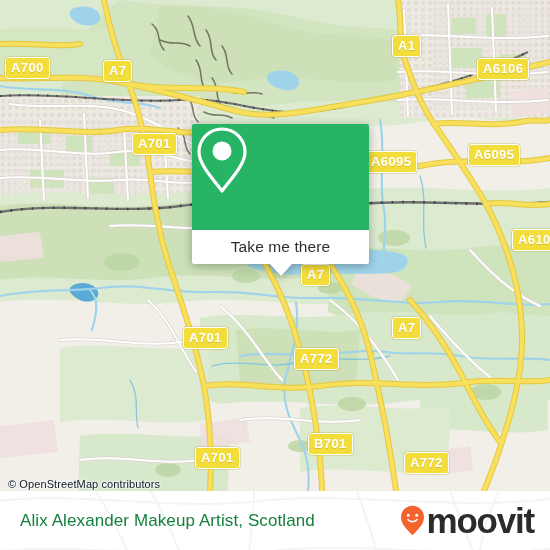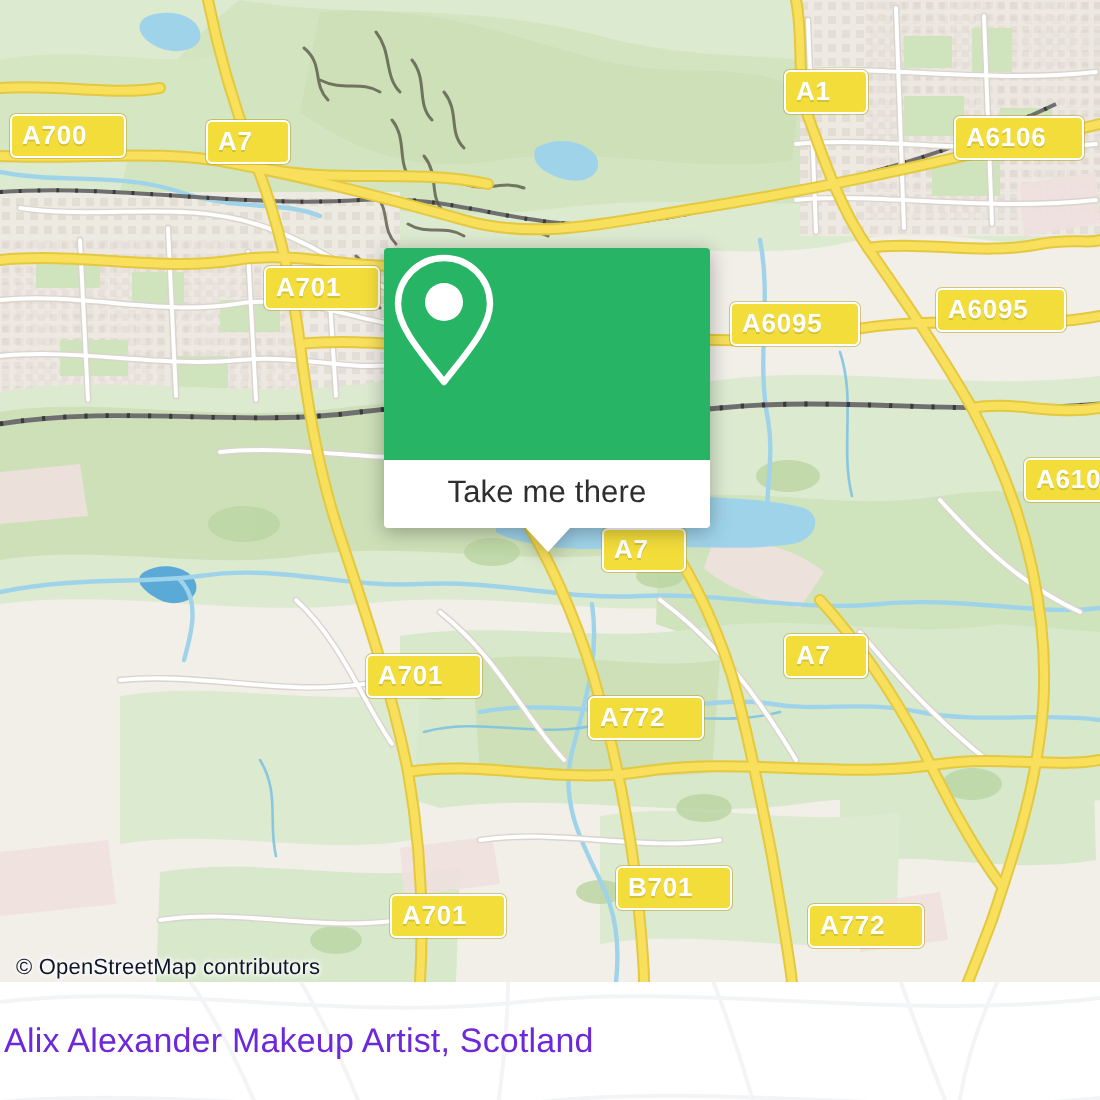--- a/index.html
+++ b/index.html
@@ -14,44 +14,44 @@
   #map svg{position:absolute;left:0;top:0;display:block;}
 
   
   #attribution{position:absolute;left:8px;top:478px;font-size:11px;color:#0f172a;
       letter-spacing:.1px;white-space:nowrap;z-index:40;
       text-shadow:0 0 3px #fff,0 0 3px #fff,0 0 2px #fff;}
 
   
   .shield{position:absolute;z-index:30;background:#f3dd3b;border:1.6px solid #ffffff;
       border-radius:3px;color:#ffffff;font-weight:bold;line-height:1;
-      padding:3px 18px 4px 5px;font-size:13px;letter-spacing:.4px;
+      padding:3px 5px 4px 5px;font-size:13px;letter-spacing:.4px;
       box-shadow:0 0 0 .5px rgba(180,160,40,.55);
       text-shadow:0 1px 0 rgba(120,110,30,.25);white-space:nowrap;}
 
   
-  #callout{position:absolute;left:192px;top:124px;width:163px;z-index:60;
+  #callout{position:absolute;left:192px;top:124px;width:177px;z-index:60;
       filter:drop-shadow(0 2px 5px rgba(0,0,0,.30));}
   #callout-top{background:#28b465;height:106px;border-radius:2px 2px 0 0;
       display:flex;align-items:center;justify-content:center;}
   #callout-bottom{background:#ffffff;height:34px;border-radius:0 0 2px 2px;
       display:flex;align-items:center;justify-content:center;position:relative;}
   #callout-label{font-size:15.5px;color:#2e2e2e;letter-spacing:.1px;}
   #callout-tail{position:absolute;left:50%;transform:translateX(-50%);top:34px;
       width:0;height:0;border-left:11px solid transparent;
       border-right:11px solid transparent;border-top:12px solid #ffffff;}
   .pin-glyph{display:block;}
 
   
   #footer{position:absolute;left:0;top:491px;width:550px;height:59px;background:#ffffff;
       overflow:hidden;}
   #footer-watermark{position:absolute;left:0;top:-60px;width:550px;height:180px;
       opacity:.5;}
-  #footer-title{position:absolute;left:2px;top:0;height:59px;display:flex;
-      align-items:center;font-size:17px;color:#6d28d9;letter-spacing:.1px;
+  #footer-title{position:absolute;left:20px;top:0;height:59px;display:flex;
+      align-items:center;font-size:17px;color:#15803d;letter-spacing:.1px;
       white-space:nowrap;z-index:5;}
   #logo{position:absolute;right:16px;top:0;height:59px;display:flex;align-items:center;
       z-index:5;}
   #logo-pin{width:25px;height:31px;flex:0 0 auto;margin-right:1px;}
   #logo-text{font-size:35px;font-weight:bold;color:#2b2b2b;letter-spacing:-1.2px;
       line-height:1;}
 </style>
 </head>
 <body>
 
@@ -301,15 +301,24 @@
         <path d="M110,0 C150,50 180,110 200,180"></path>
         <path d="M0,70 C80,60 170,80 260,70 C350,60 450,80 550,68"></path>
         <path d="M0,120 C90,112 180,130 270,120 C360,110 460,128 550,118"></path>
         <path d="M330,0 C360,60 380,120 390,180"></path>
         <path d="M430,0 C450,60 470,120 500,180"></path>
         <path d="M250,0 C260,60 250,120 240,180"></path>
         <path d="M520,20 C490,70 470,120 480,180"></path>
       </g>
     </svg>
     <div id="footer-title">Alix Alexander Makeup Artist, Scotland</div>
+    <div id="logo">
+      <svg id="logo-pin" viewBox="0 0 25 31">
+        <path d="M12.5 0.8 C6 0.8 1 5.8 1 12.3 C1 19.6 8.3 25.8 12.5 30.2 C16.7 25.8 24 19.6 24 12.3 C24 5.8 19 0.8 12.5 0.8 Z" fill="#f4622d"></path>
+        <circle cx="8.3" cy="10.2" r="1.5" fill="#ffffff"></circle>
+        <circle cx="16.7" cy="10.2" r="1.5" fill="#ffffff"></circle>
+        <path d="M8.0 14.6 C9.8 17.3 15.2 17.3 17.0 14.6" fill="none" stroke="#ffffff" stroke-width="1.7" stroke-linecap="round"></path>
+      </svg>
+      <span id="logo-text">moovit</span>
+    </div>
   </div>
 
 </div>
 
 </body></html>

